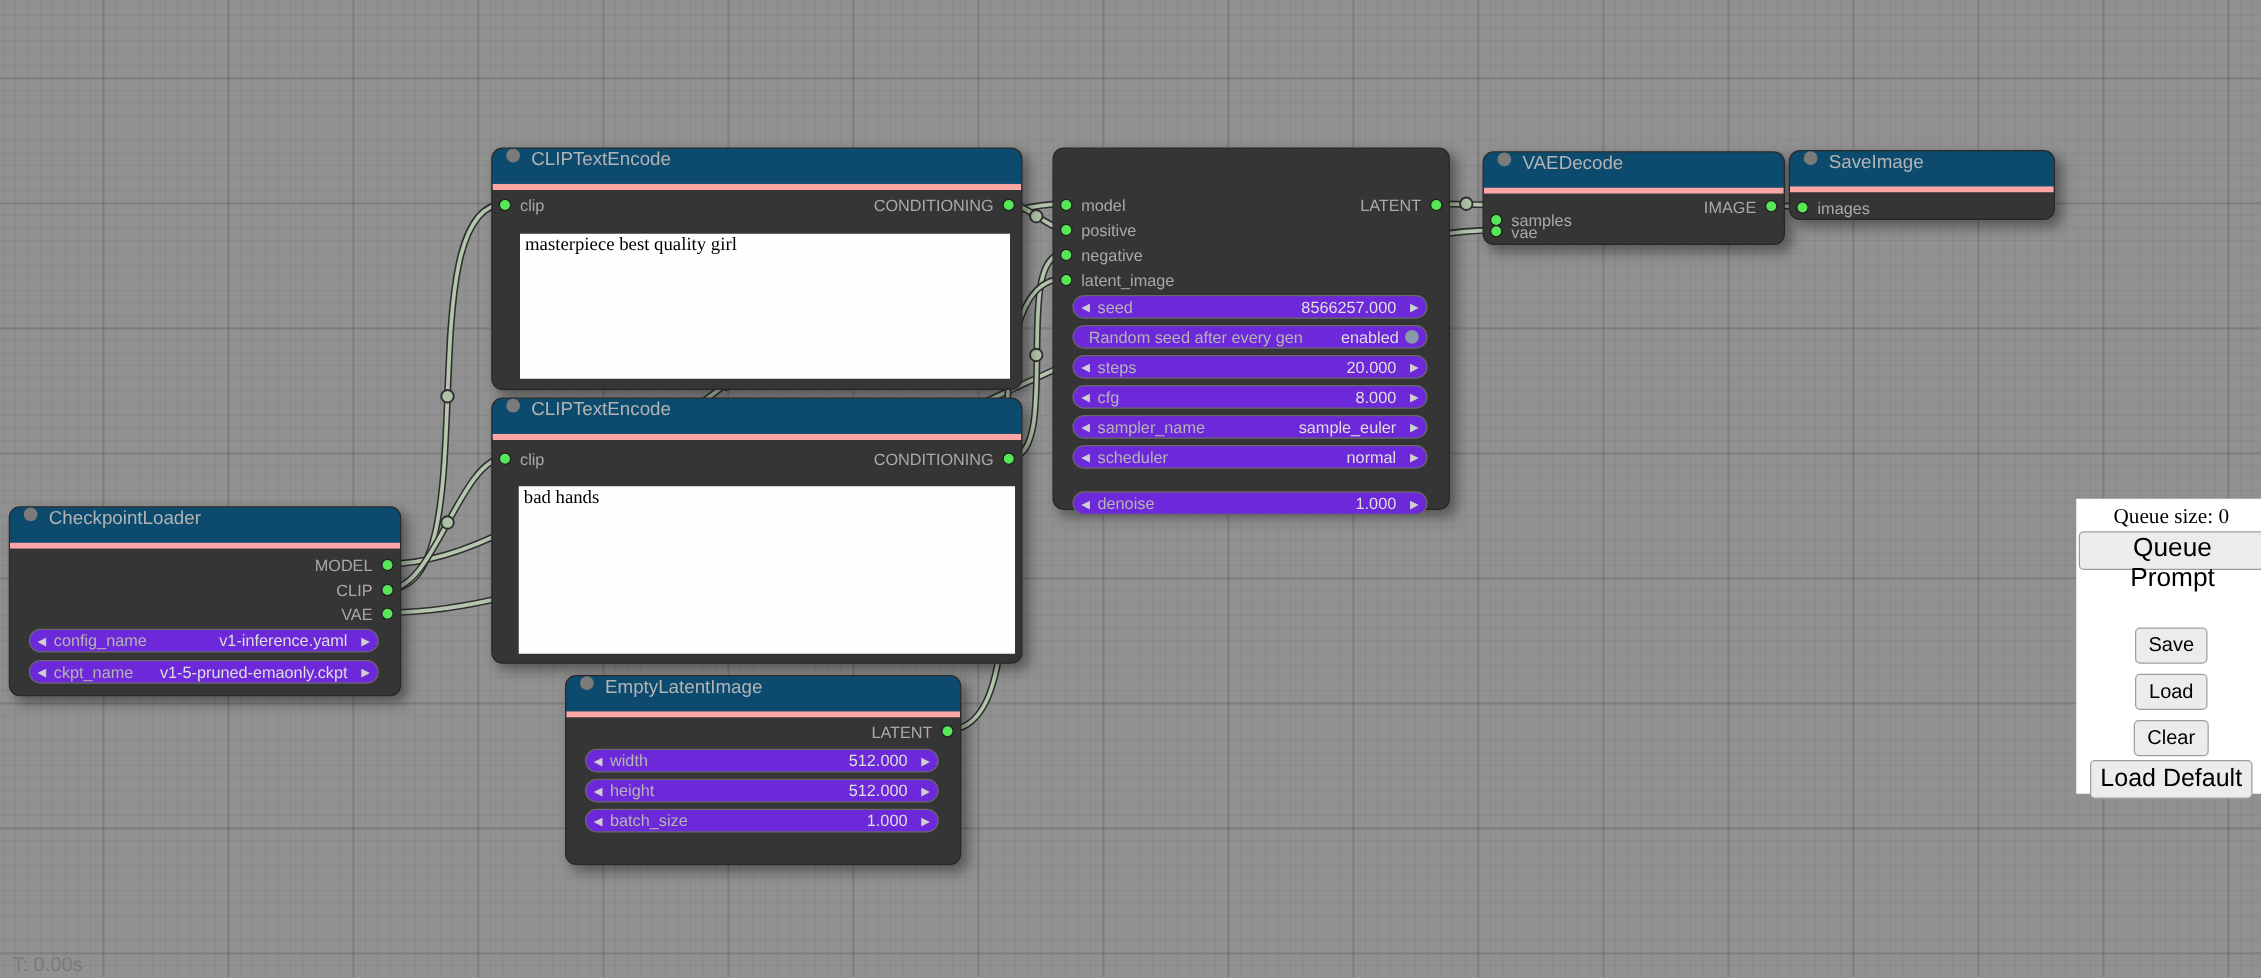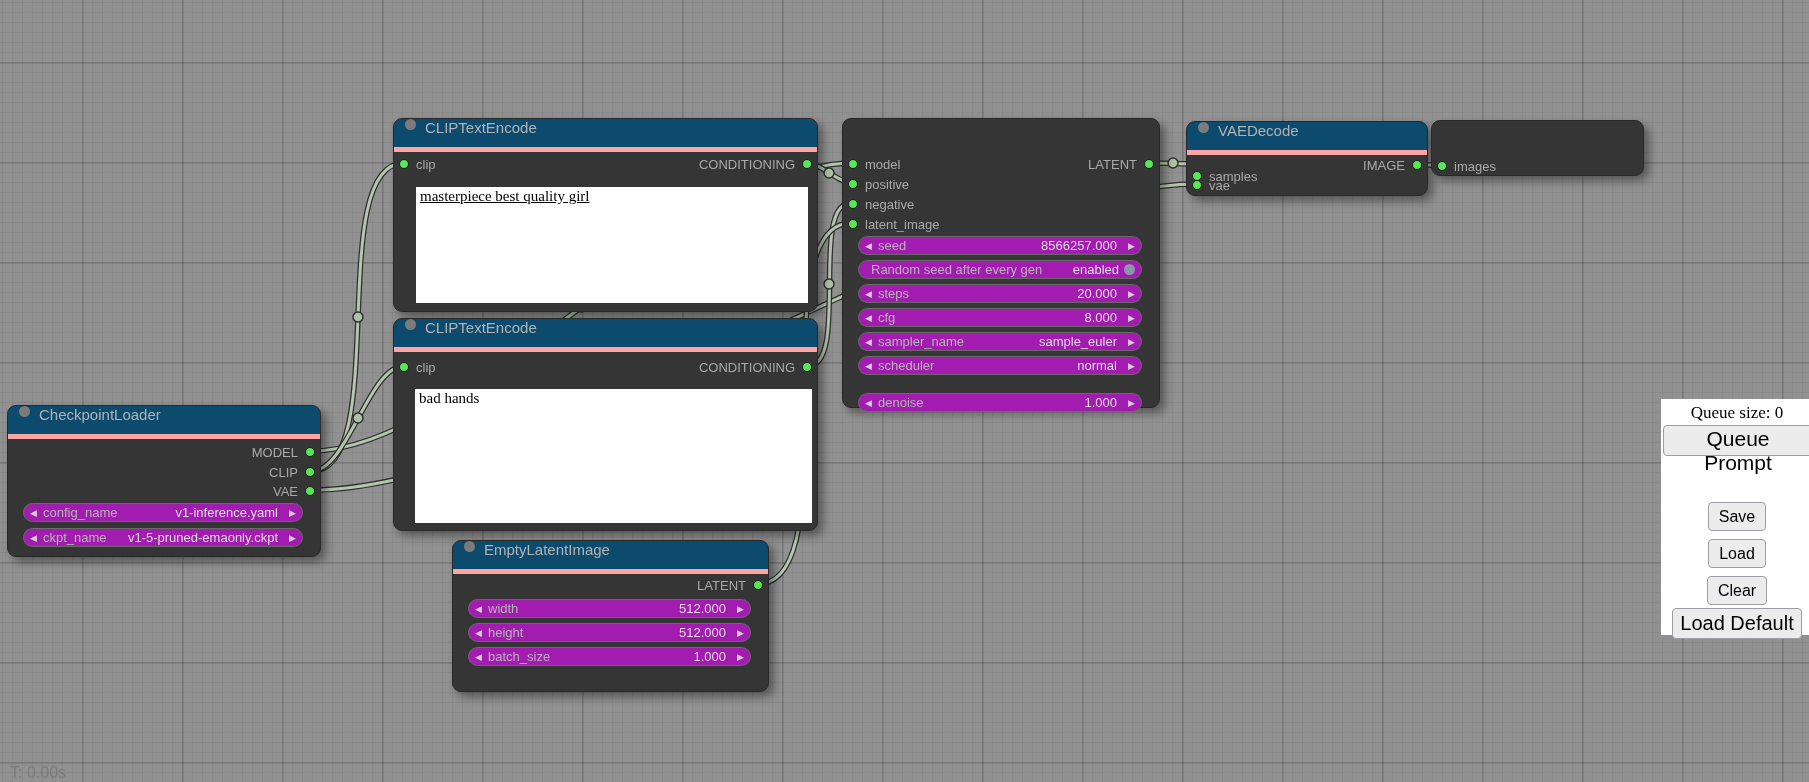--- a/index.html
+++ b/index.html
@@ -24,21 +24,21 @@
         box-shadow:5px 5px 10px rgba(0,0,0,0.4);box-sizing:border-box;z-index:2}
   .ntitle{height:28px;background:#0c4a6e;border-radius:8px 8px 0 0;display:flex;align-items:flex-start;
           border-bottom:5px solid #fca5a5}
   .ndot{width:11px;height:11px;border-radius:50%;background:#7b7b7b;margin-left:11px;flex:0 0 auto}
   .ntext{margin-left:9px;font-size:15px;color:#b3b3b3;white-space:nowrap}
   .slot{position:absolute;display:flex;align-items:center;gap:7px;height:16px;font-size:13px;color:#a9a9a9;white-space:nowrap}
   .slot.in{left:5px}
   .slot.out{right:5px}
   .sdot{width:10px;height:10px;border-radius:50%;background:#57e657;border:1px solid #1f1f1f;
         box-sizing:border-box;flex:0 0 auto}
-  .widget{position:absolute;left:15px;right:17px;height:19px;background:#a21caf;border:1px solid #6a6a6a;
+  .widget{position:absolute;left:15px;right:17px;height:19px;background:#6d28d9;border:1px solid #6a6a6a;
           border-radius:10px;display:flex;align-items:center;font-size:13px;box-sizing:border-box;overflow:hidden}
   .warr{width:19px;color:#cfcfcf;font-size:9px;text-align:center;flex:0 0 auto}
   .warr.l::before{content:"◀"}
   .warr.r::before{content:"▶"}
   .wname{color:#b5b5b5;white-space:nowrap}
   .wval{margin-left:auto;color:#dedede;padding-right:5px;white-space:nowrap}
   .tname{padding-left:12px}
   .tdot{width:11px;height:11px;border-radius:50%;background:#8899AA;margin-right:6px;flex:0 0 auto}
   .ta{position:absolute;background:#fefefe;border:0;resize:none;outline:none;overflow:hidden;
       font-family:"Liberation Serif",serif;font-size:15px;color:#000;padding:1px 4px;box-sizing:border-box}
@@ -143,21 +143,21 @@
     <span class="ntext">CLIPTextEncode</span>
   </div>
   <div class="slot in" style="top:37px">
     <span class="sdot"></span>
     <span>clip</span>
   </div>
   <div class="slot out" style="top:37px">
     <span>CONDITIONING</span>
     <span class="sdot"></span>
   </div>
-  <textarea class="ta" style="left: 22px; top: 68px; width: 392px; height: 116px; text-decoration: underline;">masterpiece best quality girl</textarea>
+  <textarea class="ta" style="left: 22px; top: 68px; width: 392px; height: 116px;">masterpiece best quality girl</textarea>
 </div>
 
 <div class="node" style="left:393px;top:318px;width:425px;height:213px">
   <div class="ntitle">
     <span class="ndot"></span>
     <span class="ntext">CLIPTextEncode</span>
   </div>
   <div class="slot in" style="top:40px">
     <span class="sdot"></span>
     <span>clip</span>
@@ -275,20 +275,24 @@
     <span class="sdot"></span>
     <span>vae</span>
   </div>
   <div class="slot out" style="top:35px">
     <span>IMAGE</span>
     <span class="sdot"></span>
   </div>
 </div>
 
 <div class="node" style="left:1431px;top:120px;width:213px;height:56px">
+  <div class="ntitle">
+    <span class="ndot"></span>
+    <span class="ntext">SaveImage</span>
+  </div>
   <div class="slot in" style="top:37px">
     <span class="sdot"></span>
     <span>images</span>
   </div>
 </div>
 
 <div class="menu">
   <div class="qsize">Queue size: 0</div>
   <button class="qbtn">Queue Prompt</button>
   <button class="sbtn first">Save</button>

